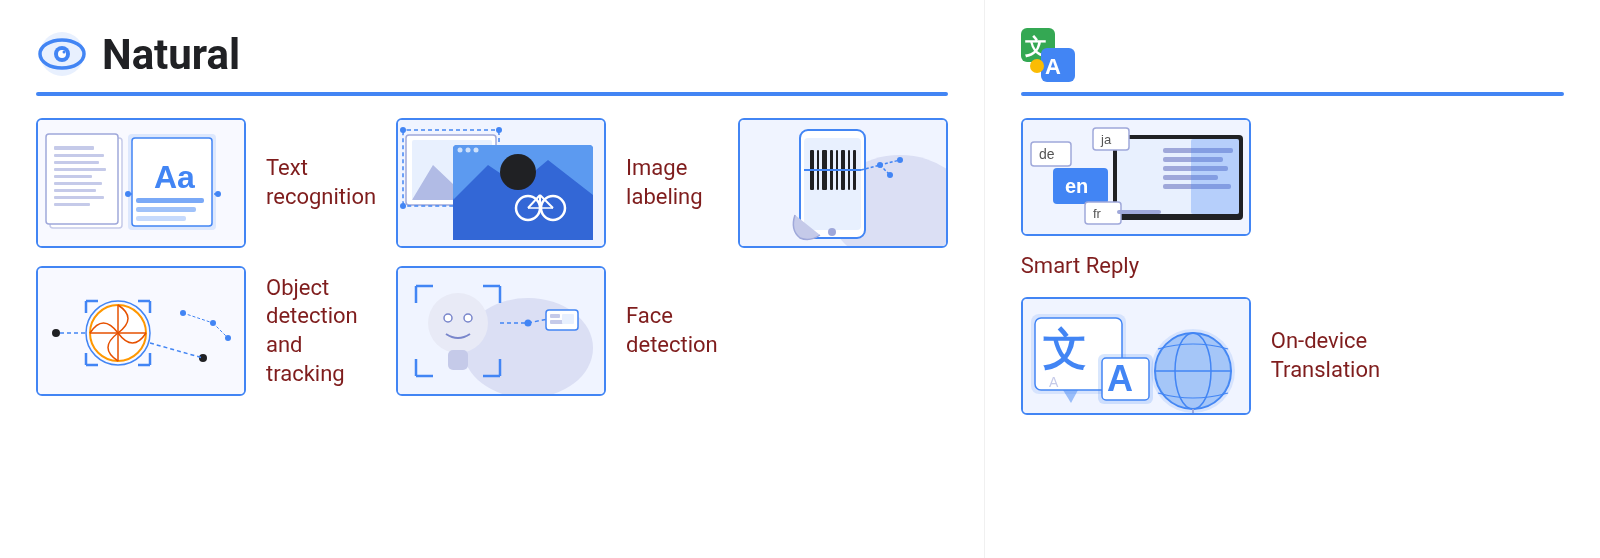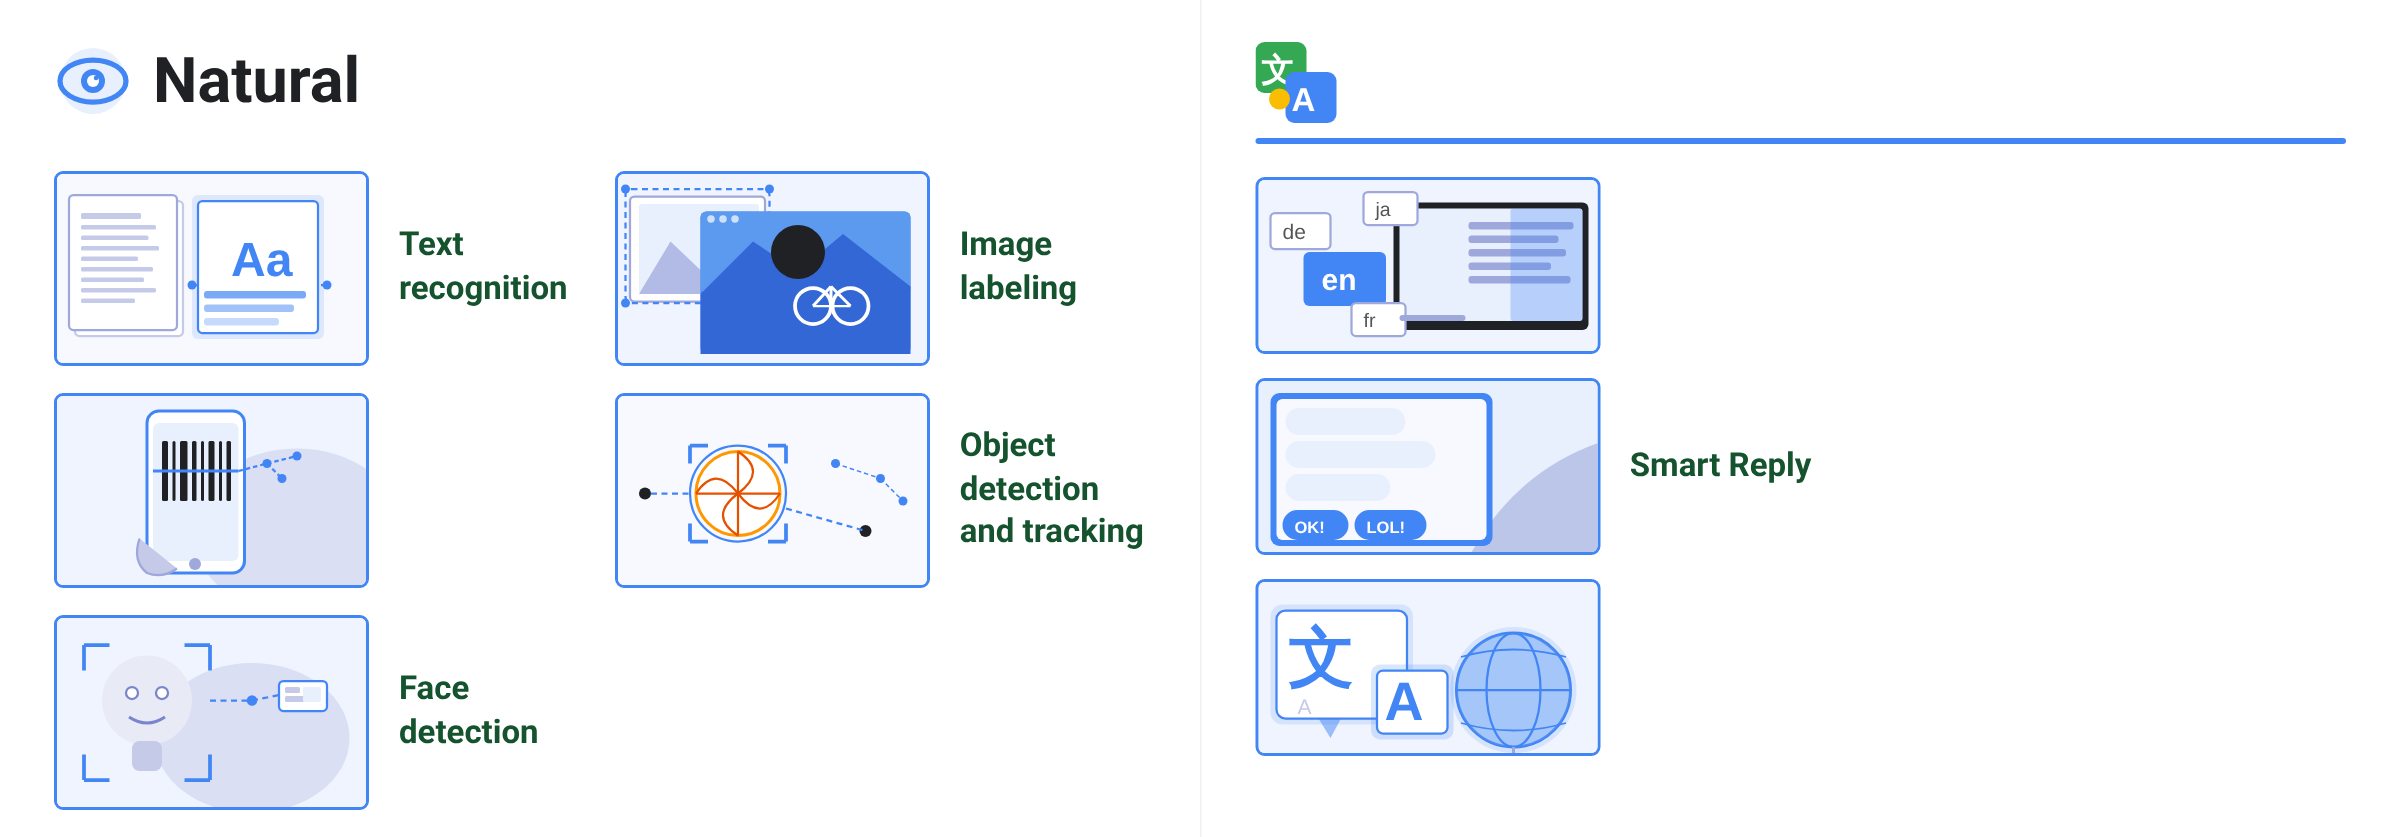--- a/index.html
+++ b/index.html
@@ -52,22 +52,22 @@
       border: 2px solid #4285F4;
       border-radius: 6px;
       background: #fff;
       flex-shrink: 0;
       overflow: hidden;
       position: relative;
     }
 
     .feature-label {
       font-size: 22px;
-      font-weight: 700;
-      color: #14532d;
+      font-weight: 400;
+      color: #7f1d1d;
       line-height: 1.3;
     }
 
     
     .eye-icon {
       width: 52px;
       height: 52px;
     }
 
     
@@ -109,21 +109,21 @@
       <ellipse cx="26" cy="26" rx="22" ry="22" fill="#e8f0fe"></ellipse>
       <ellipse cx="26" cy="26" rx="22" ry="14" stroke="#4285F4" stroke-width="3.5" fill="none"></ellipse>
       <circle cx="26" cy="26" r="8" fill="#4285F4"></circle>
       <circle cx="26" cy="26" r="4" fill="#fff"></circle>
       <circle cx="28" cy="24" r="1.5" fill="#4285F4"></circle>
     </svg>
     <span class="section-title">Natural</span>
   </div>
   <div class="section-divider"></div>
 
-  <div style="display: grid; grid-template-columns: 1fr 1fr; gap: 18px 20px;">
+  <div style="display: grid; grid-template-columns: 1fr 1fr 1fr; gap: 18px 20px;">
 
     <div class="feature-item">
       <div class="feature-thumb">
         <svg width="210" height="130" viewBox="0 0 210 130" xmlns="http://www.w3.org/2000/svg">
 
           <rect width="210" height="130" fill="#f8f9ff"></rect>
 
           <rect x="12" y="18" width="72" height="90" rx="3" fill="#fff" stroke="#c5cae9" stroke-width="1.5"></rect>
           <rect x="8" y="14" width="72" height="90" rx="3" fill="#fff" stroke="#9fa8da" stroke-width="1.5"></rect>
 
@@ -355,39 +355,20 @@
 
           <rect x="62" y="82" width="36" height="22" rx="3" fill="#fff" stroke="#9fa8da" stroke-width="1.5"></rect>
           <text x="70" y="98" font-size="13" fill="#555" font-family="Arial">fr</text>
 
           <rect x="94" y="90" width="44" height="4" rx="2" fill="#9fa8da"></rect>
         </svg>
       </div>
     </div>
 
     <div class="nl-feature-item">
-      <div class="nl-thumb">
-        <svg width="230" height="118" viewBox="0 0 230 118" xmlns="http://www.w3.org/2000/svg">
-          <rect width="230" height="118" fill="#e8f0fe"></rect>
-
-          <path d="M140,118 Q170,60 230,40 L230,118 Z" fill="#7986cb" opacity="0.4"></path>
-
-          <rect x="8" y="8" width="148" height="102" rx="6" fill="#4285F4"></rect>
-          <rect x="12" y="12" width="140" height="94" rx="4" fill="#f8f9ff"></rect>
-
-          <rect x="18" y="18" width="80" height="18" rx="9" fill="#e8f0fe"></rect>
-          <rect x="18" y="40" width="100" height="18" rx="9" fill="#e8f0fe"></rect>
-          <rect x="18" y="62" width="70" height="18" rx="9" fill="#e8f0fe"></rect>
-
-          <rect x="16" y="86" width="44" height="20" rx="10" fill="#4285F4"></rect>
-          <text x="24" y="101" font-size="11" font-weight="bold" fill="#fff" font-family="Arial">OK!</text>
-          <rect x="64" y="86" width="48" height="20" rx="10" fill="#4285F4"></rect>
-          <text x="72" y="101" font-size="11" font-weight="bold" fill="#fff" font-family="Arial">LOL!</text>
-        </svg>
-      </div>
       <span class="feature-label">Smart Reply</span>
     </div>
 
     <div class="nl-feature-item">
       <div class="nl-thumb">
         <svg width="230" height="118" viewBox="0 0 230 118" xmlns="http://www.w3.org/2000/svg">
           <rect width="230" height="118" fill="#f0f4ff"></rect>
 
           <rect x="8" y="15" width="95" height="80" rx="8" fill="#4285F4" opacity="0.15"></rect>
           <rect x="12" y="19" width="87" height="72" rx="6" fill="#fff" stroke="#4285F4" stroke-width="1.5"></rect>
@@ -408,16 +389,17 @@
 
           <ellipse cx="170" cy="72" rx="18" ry="38" fill="none" stroke="#4285F4" stroke-width="1.5"></ellipse>
           <line x1="132" y1="72" x2="208" y2="72" stroke="#4285F4" stroke-width="1.5"></line>
           <path d="M135,50 Q170,40 205,50" fill="none" stroke="#4285F4" stroke-width="1.2"></path>
           <path d="M135,94 Q170,104 205,94" fill="none" stroke="#4285F4" stroke-width="1.2"></path>
 
           <line x1="170" y1="110" x2="170" y2="118" stroke="#9fa8da" stroke-width="2"></line>
           <rect x="155" y="115" width="30" height="5" rx="2" fill="#9fa8da"></rect>
         </svg>
       </div>
+      <span class="feature-label">On-device<br>Translation</span>
     </div>
 
   </div>
 </div>
 
 </body></html>

